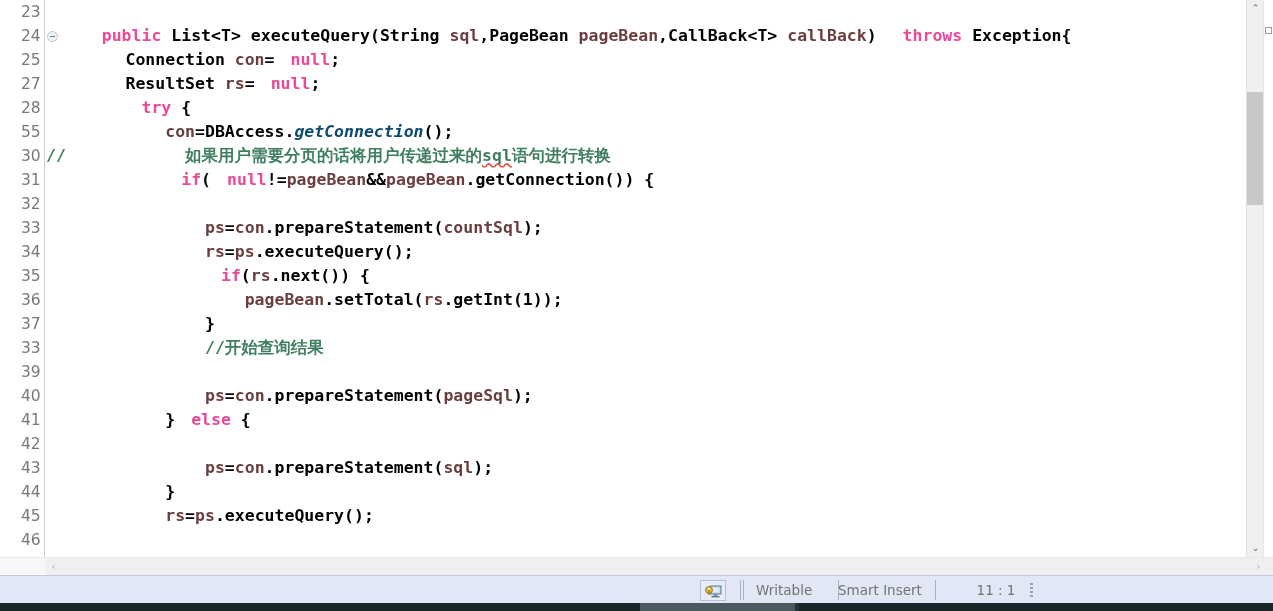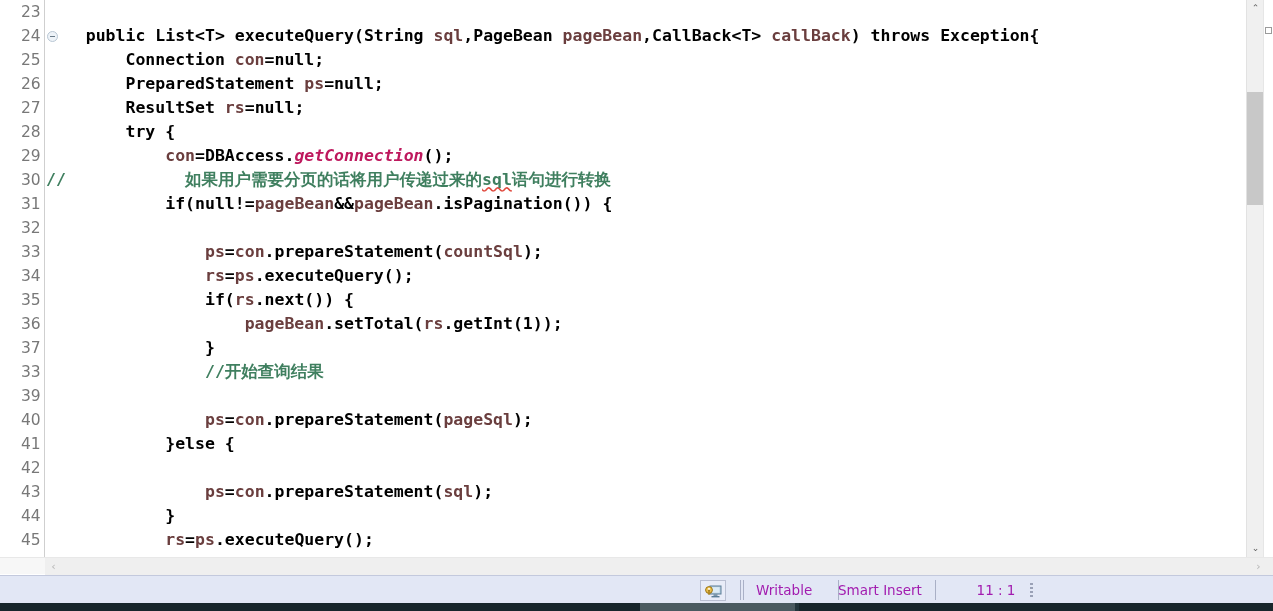--- a/index.html
+++ b/index.html
@@ -95,26 +95,26 @@
     background: #cfcfcf;
   }
 
   .code-text {
     position: absolute;
     left: 46px; top: 0;
     height: 24px;
   }
 
   
-  .kw      { color: #000000; }
+  .kw      { color: #ec4899; margin-left: 16px; }
   .plain   { color: #000000; }
   .localv  { color: #6a3e3e; }
   .param   { color: #6a3e3e; }
   .cmt     { color: #3f7f5f; font-weight: bold; }
-  .stat    { color: #be185d; font-style: italic; }
+  .stat    { color: #0c4a6e; font-style: italic; }
   .spell   {
     text-decoration: underline wavy #e04a3f;
     text-decoration-skip-ink: none;
   }
 
   
   .vscroll {
     position: absolute;
     right: 10px; top: 0;
     width: 17px; height: 557px;
@@ -186,21 +186,21 @@
 
   
   .statusbar {
     position: absolute;
     left: 0; top: 575px;
     width: 1273px; height: 28px;
     background: #e2e7f5;
     border-top: 1px solid #c3c9dd;
     font-family: "DejaVu Sans", sans-serif;
     font-size: 13.5px;
-    color: #a21caf;
+    color: #737373;
   }
   .sb-cell {
     position: absolute;
     top: 0; height: 28px;
     line-height: 28px;
   }
   .sb-div {
     position: absolute;
     top: 4px;
     width: 1px; height: 20px;
@@ -256,26 +256,25 @@
 <div id="app">
 
   <div class="editor-area">
 
     <div class="code-viewport" id="code-viewport">
       <div class="gutter-line"></div>
       <div id="lines-host">
           <div class="code-line"><div class="gutter">23</div><div class="code-text"><span class="plain"></span></div></div>
           <div class="code-line"><div class="gutter">24</div><div class="fold-col"><span class="fold-marker"></span></div><div class="code-text"><span class="plain">    </span><span class="kw">public</span><span class="plain"> List&lt;T&gt; executeQuery(String </span><span class="param">sql</span><span class="plain">,PageBean </span><span class="param">pageBean</span><span class="plain">,CallBack&lt;T&gt; </span><span class="param">callBack</span><span class="plain">) </span><span class="kw">throws</span><span class="plain"> Exception{</span></div></div>
           <div class="code-line"><div class="gutter">25</div><div class="code-text"><span class="plain">        Connection </span><span class="localv">con</span><span class="plain">=</span><span class="kw">null</span><span class="plain">;</span></div></div>
-          <div class="code-line"><div class="gutter">26</div><div class="code-text"><span class="plain">        PreparedStatement </span><span class="localv">ps</span><span class="plain">=</span><span class="kw">null</span><span class="plain">;</span></div></div>
           <div class="code-line"><div class="gutter">27</div><div class="code-text"><span class="plain">        ResultSet </span><span class="localv">rs</span><span class="plain">=</span><span class="kw">null</span><span class="plain">;</span></div></div>
           <div class="code-line"><div class="gutter">28</div><div class="code-text"><span class="plain">        </span><span class="kw">try</span><span class="plain"> {</span></div></div>
-          <div class="code-line"><div class="gutter">29</div><div class="code-text"><span class="plain">            </span><span class="localv">con</span><span class="plain">=DBAccess.</span><span class="stat">getConnection</span><span class="plain">();</span></div></div>
+          <div class="code-line"><div class="gutter">55</div><div class="code-text"><span class="plain">            </span><span class="localv">con</span><span class="plain">=DBAccess.</span><span class="stat">getConnection</span><span class="plain">();</span></div></div>
           <div class="code-line"><div class="gutter">30</div><div class="code-text"><span class="cmt">//</span><span class="plain">            </span><span class="cmt">如果用户需要分页的话将用户传递过来的</span><span class="cmt spell">sql</span><span class="cmt">语句进行转换</span></div></div>
-          <div class="code-line"><div class="gutter">31</div><div class="code-text"><span class="plain">            </span><span class="kw">if</span><span class="plain">(</span><span class="kw">null</span><span class="plain">!=</span><span class="param">pageBean</span><span class="plain">&amp;&amp;</span><span class="param">pageBean</span><span class="plain">.isPagination()) {</span></div></div>
+          <div class="code-line"><div class="gutter">31</div><div class="code-text"><span class="plain">            </span><span class="kw">if</span><span class="plain">(</span><span class="kw">null</span><span class="plain">!=</span><span class="param">pageBean</span><span class="plain">&amp;&amp;</span><span class="param">pageBean</span><span class="plain">.getConnection()) {</span></div></div>
           <div class="code-line"><div class="gutter">32</div></div>
           <div class="code-line"><div class="gutter">33</div><div class="code-text"><span class="plain">                </span><span class="localv">ps</span><span class="plain">=</span><span class="localv">con</span><span class="plain">.prepareStatement(</span><span class="localv">countSql</span><span class="plain">);</span></div></div>
           <div class="code-line"><div class="gutter">34</div><div class="code-text"><span class="plain">                </span><span class="localv">rs</span><span class="plain">=</span><span class="localv">ps</span><span class="plain">.executeQuery();</span></div></div>
           <div class="code-line"><div class="gutter">35</div><div class="code-text"><span class="plain">                </span><span class="kw">if</span><span class="plain">(</span><span class="localv">rs</span><span class="plain">.next()) {</span></div></div>
           <div class="code-line"><div class="gutter">36</div><div class="code-text"><span class="plain">                    </span><span class="param">pageBean</span><span class="plain">.setTotal(</span><span class="localv">rs</span><span class="plain">.getInt(1));</span></div></div>
           <div class="code-line"><div class="gutter">37</div><div class="code-text"><span class="plain">                }</span></div></div>
           <div class="code-line"><div class="gutter">33</div><div class="code-text"><span class="plain">                </span><span class="cmt">//开始查询结果</span></div></div>
           <div class="code-line"><div class="gutter">39</div></div>
           <div class="code-line"><div class="gutter">40</div><div class="code-text"><span class="plain">                </span><span class="localv">ps</span><span class="plain">=</span><span class="localv">con</span><span class="plain">.prepareStatement(</span><span class="localv">pageSql</span><span class="plain">);</span></div></div>
           <div class="code-line"><div class="gutter">41</div><div class="code-text"><span class="plain">            }</span><span class="kw">else</span><span class="plain"> {</span></div></div>

